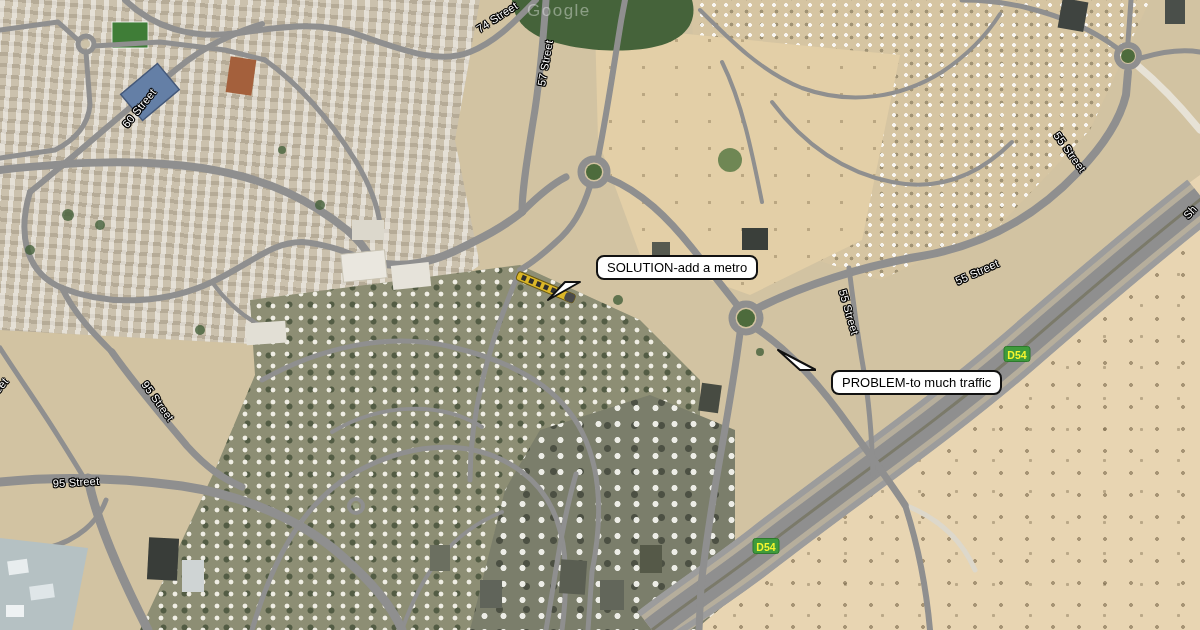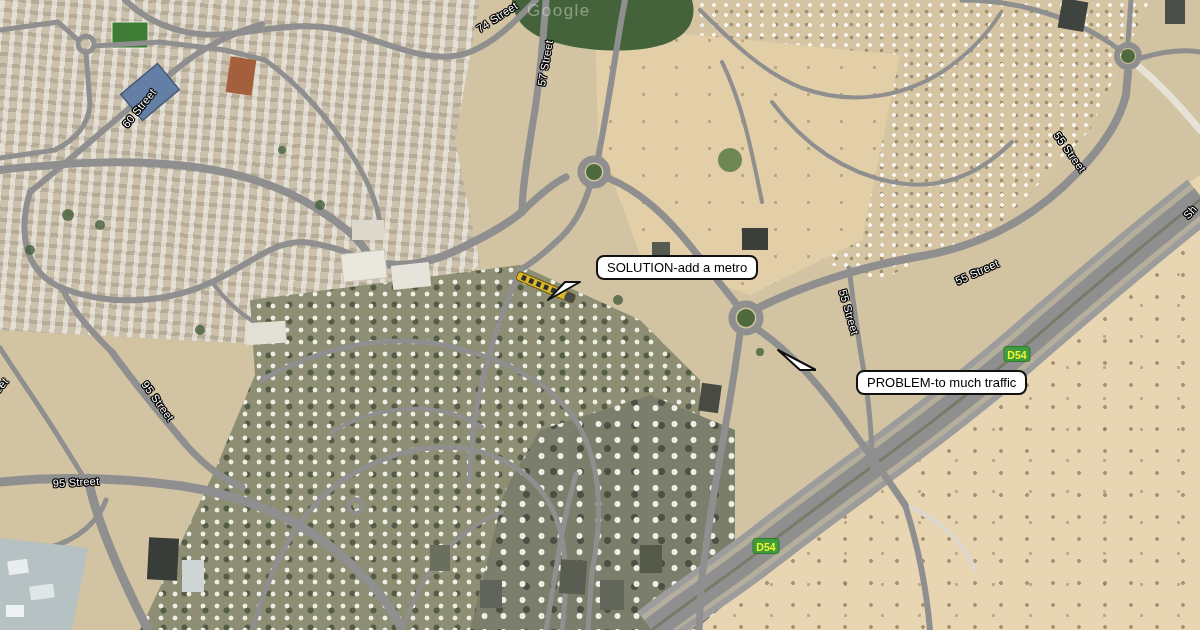--- a/index.html
+++ b/index.html
@@ -71,21 +71,21 @@
   }
   .watermark{
     position:absolute; left:527px; top:1px; font-size:17px; font-weight:normal;
     color:rgba(255,255,255,.38); letter-spacing:1.5px;
   }
   .callout{
     position:absolute; background:#fff; border:2px solid #111; border-radius:8px;
     padding:3px 9px; font-size:13px; color:#000; white-space:nowrap;margin-left:38px;
   }
   #callout-solution{left:558px; top:255px;}
-  #callout-problem{left:818px; top:370px;}
+  #callout-problem{left:793px; top:370px;}
   .tail{position:absolute;}
   #solution-tail{left:540px; top:276px;}
   #problem-tail{left:772px; top:348px;}
 </style>
 </head>
 <body>
 
 <div id="map">
 
   <div class="layer tex-campus"></div>

